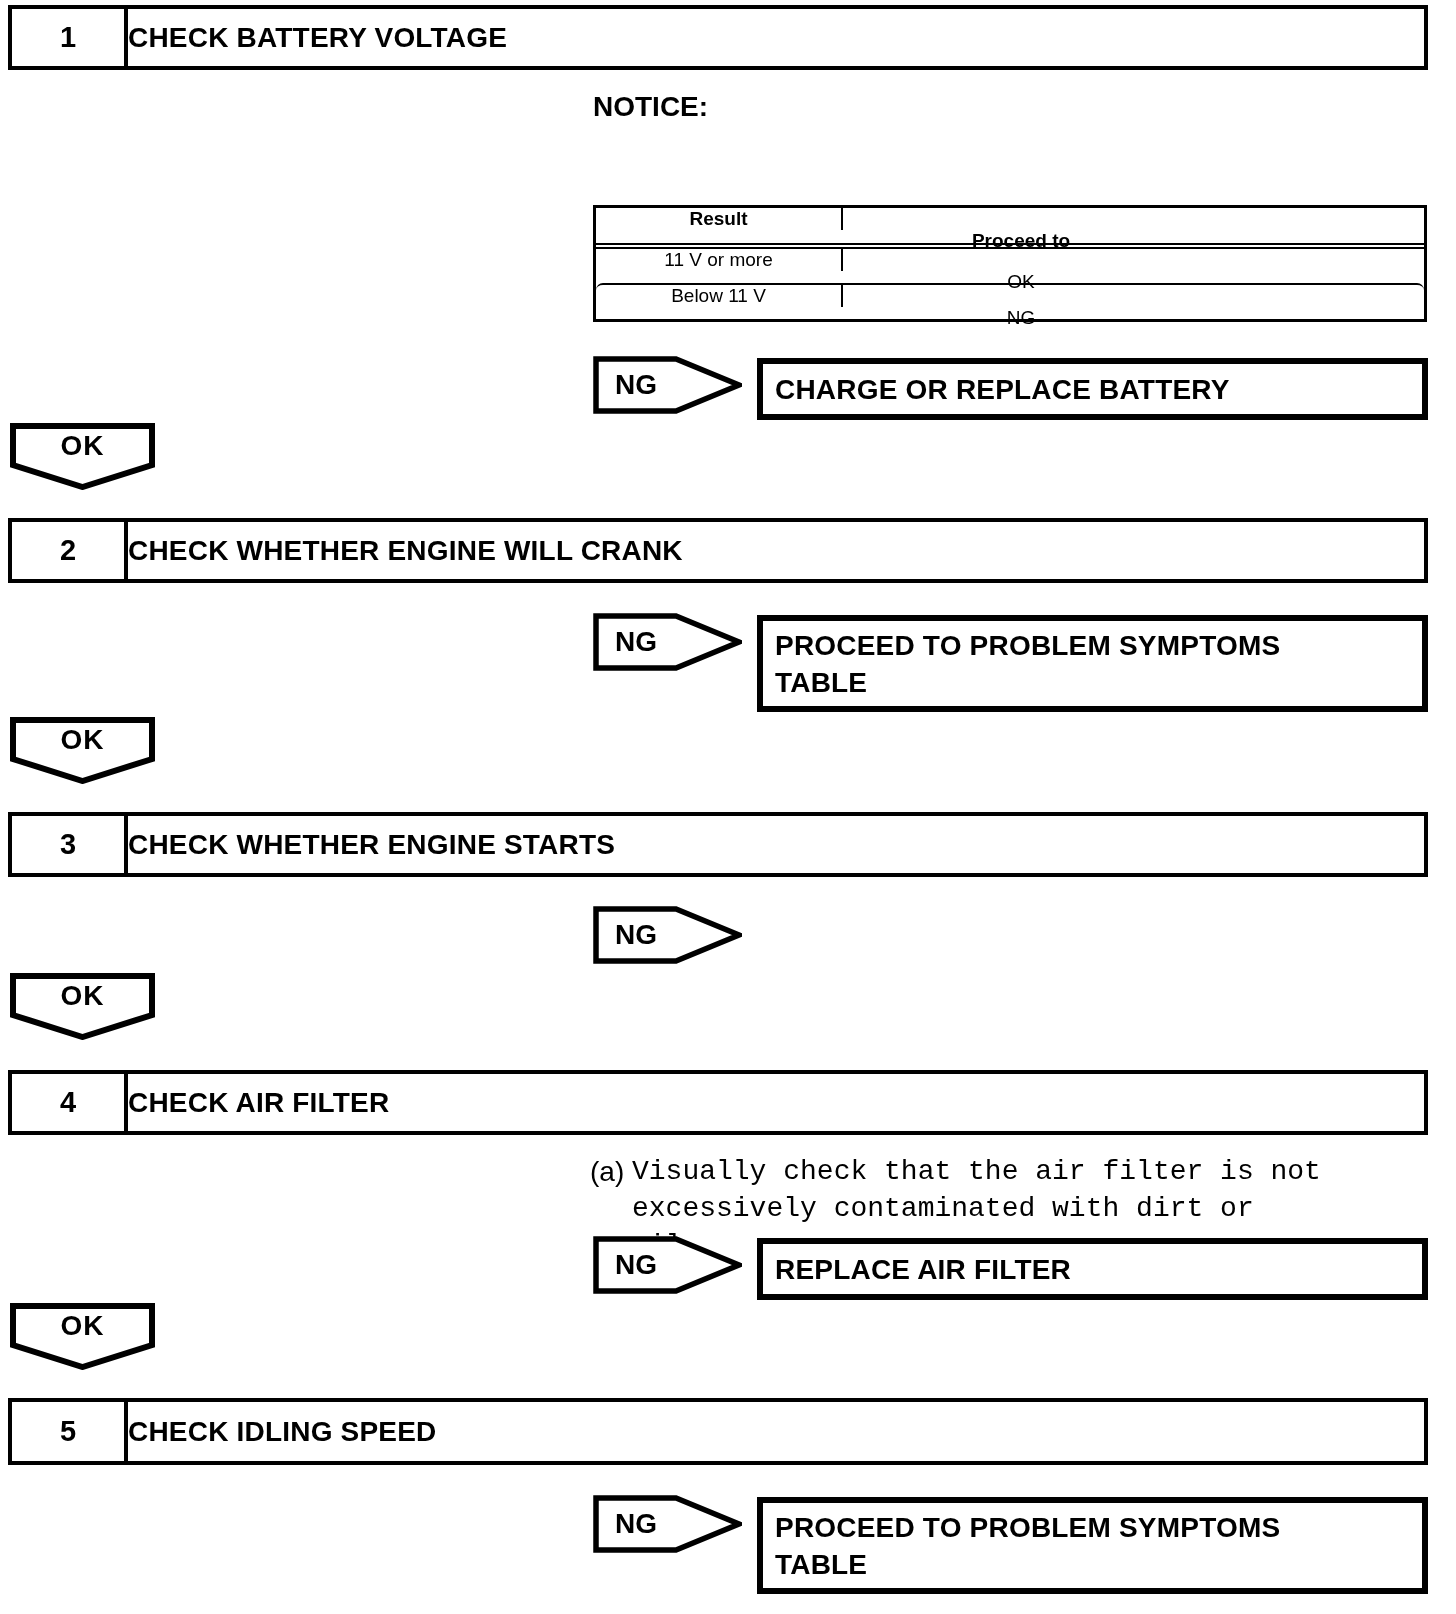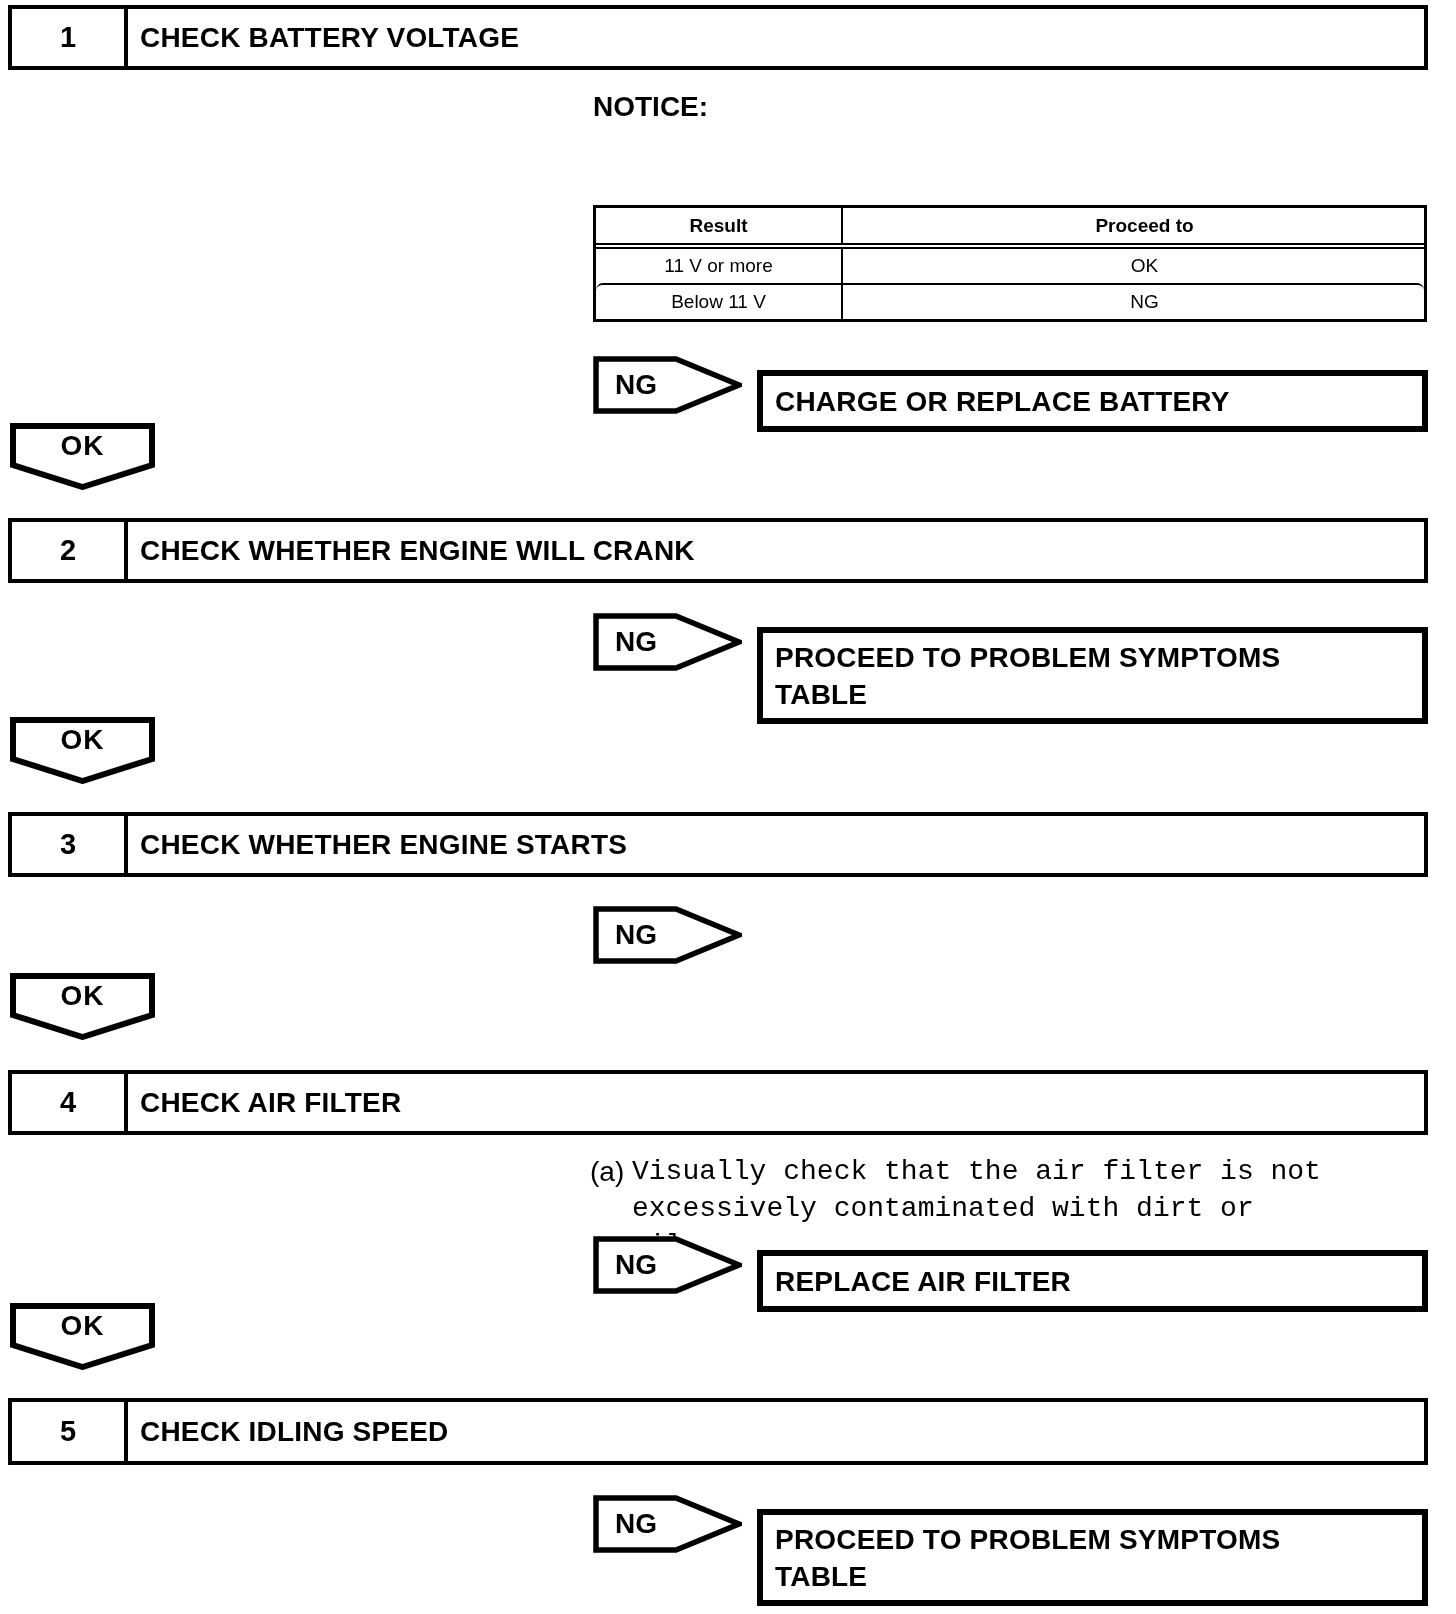--- a/index.html
+++ b/index.html
@@ -15,54 +15,54 @@
     position:absolute;left:8px;width:1420px;height:65px;
     border:4px solid #000;box-sizing:border-box;
     display:flex;background:#fff;
   }
   .stepnum{
     width:112px;flex:none;border-right:4px solid #000;
     display:flex;align-items:center;justify-content:center;
     font-size:29px;font-weight:bold;
   }
   .steptitle{
-    display:flex;align-items:center;padding-left:12px;
+    display:flex;align-items:center;
     font-size:28px;font-weight:bold;letter-spacing:.2px;
   }
   
   .notice{
     position:absolute;left:593px;width:828px;
     font-size:28px;font-weight:bold;line-height:36px;
   }
   
   .tbl{
     position:absolute;left:593px;width:834px;
     border:3px solid #000;box-sizing:border-box;background:#fff;
   }
-  .trow{display:flex;height:34px;font-size:19px;}
+  .trow{display:flex;height:34px;font-size:19px;flex-direction:column;}
   .thead{height:35px;font-weight:bold;}
   .c1{
     width:247px;flex:none;border-right:2px solid #000;box-sizing:border-box;
     display:flex;align-items:center;justify-content:center;
   }
   .c2{flex:1;display:flex;align-items:center;justify-content:center;padding-left:22px;}
   .tsep{height:2px;border-top:2px solid #000;border-bottom:2px solid #000;}
   .rsep{border-top:2px solid #000;border-radius:7px;}
   
   .ngrow{position:absolute;left:593px;display:flex;align-items:flex-start;}
   .ngarrow{position:relative;width:149px;height:58px;flex:none;}
   .ngarrow svg{display:block;}
   .ngarrow polygon{fill:#fff;stroke:#000;stroke-width:5.5;}
   .nglabel{
     position:absolute;left:0;top:0;width:86px;height:58px;
     display:flex;align-items:center;justify-content:center;
     font-size:28px;font-weight:bold;
   }
   .ngbox{
-    margin-left:15px;margin-top:14px;width:671px;
+    margin-left:15px;margin-top:2px;width:671px;
     border:6px solid #000;box-sizing:border-box;background:#fff;
     display:flex;align-items:center;
   }
   .ngtext{
     font-size:28px;font-weight:bold;line-height:37px;
     padding-left:12px;max-width:600px;letter-spacing:.2px;
   }
   
   .okmark{position:absolute;left:10px;width:145px;height:67px;}
   .okmark svg{display:block;}

